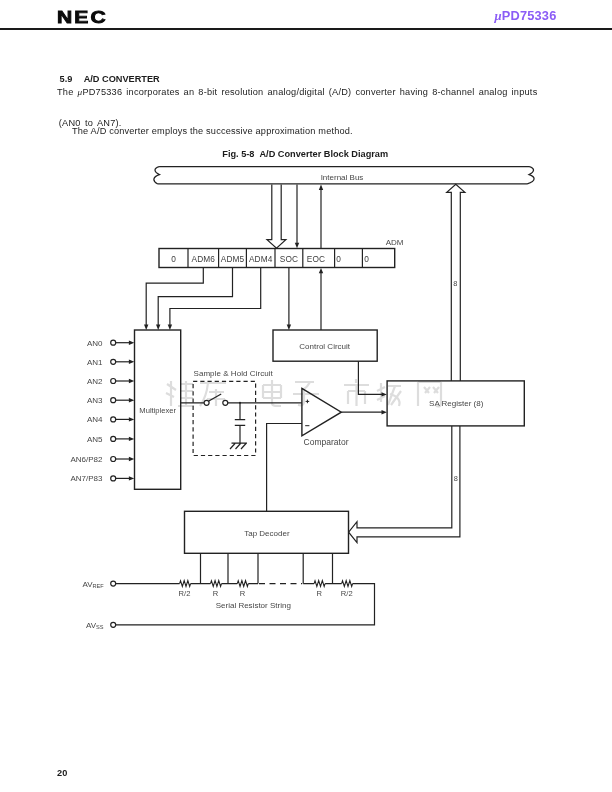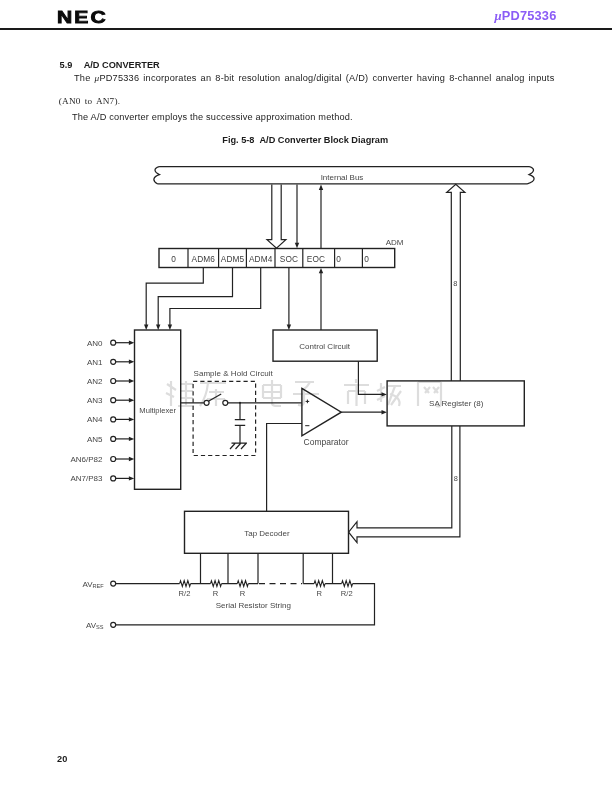--- a/index.html
+++ b/index.html
@@ -1,34 +1,34 @@
 <!DOCTYPE html>
 <html><head>
 <meta charset="utf-8">
 <style>
 html,body{margin:0;padding:0;}
 body{width:612px;height:792px;position:relative;background:#ffffff;font-family:"Liberation Sans",sans-serif;overflow:hidden;}
 .abs{position:absolute;line-height:1;}
-.txt{color:#1c1c1c;font-size:9.2px;letter-spacing:0.22px;}
+.txt{color:#1c1c1c;font-size:9.2px;letter-spacing:0.22px;margin-top:14px;}
 svg{position:absolute;top:0;left:0;}
 </style>
 </head>
 <body>
 
 <div class="abs" style="left:57px;top:8.6px;font-weight:bold;font-size:16.2px;color:#0a0a0a;letter-spacing:1.6px;-webkit-text-stroke:0.85px #0a0a0a;transform:scaleX(1.3);transform-origin:left top;">NEC</div>
 
 <div class="abs" style="left:494.5px;top:10.4px;font-size:12.8px;color:#8b5cf6;letter-spacing:0.1px;"><span style="font-family:'Liberation Serif',serif;font-style:italic;font-weight:bold;">μ</span><span style="font-weight:bold;letter-spacing:0.2px;">PD75336</span></div>
 
 <div class="abs" style="left:0;top:27.8px;width:612px;height:1.8px;background:#1a1a1a;"></div>
 
 <div class="abs txt" style="left:59.6px;top:60.8px;font-weight:bold;letter-spacing:0px;">5.9<span style="display:inline-block;width:11.3px;"></span>A/D CONVERTER</div>
 
-<div class="abs txt" style="left:74px;top:74.3px;word-spacing:1.3px;">The <span style="font-family:'Liberation Serif',serif;font-style:italic;">μ</span>PD75336 incorporates an 8-bit resolution analog/digital (A/D) converter having 8-channel analog inputs</div>
-
-<div class="abs txt" style="left:58.8px;top:97px;word-spacing:1.6px;font-family:Liberation Serif, serif;">(AN0 to AN7).</div>
+<div class="abs txt" style="left:57px;top:74.3px;word-spacing:1.3px;">The <span style="font-family:'Liberation Serif',serif;font-style:italic;">μ</span>PD75336 incorporates an 8-bit resolution analog/digital (A/D) converter having 8-channel analog inputs</div>
+
+<div class="abs txt" style="left:58.8px;top:105px;word-spacing:1.6px;">(AN0 to AN7).</div>
 
 <div class="abs txt" style="left:72px;top:113px;word-spacing:0px;letter-spacing:0.18px;">The A/D converter employs the successive approximation method.</div>
 
 <div class="abs txt" style="left:222.3px;top:136.1px;font-weight:bold;letter-spacing:0px;text-align:center;">Fig. 5-8<span style="display:inline-block;width:5px;"></span>A/D Converter Block Diagram</div>
 
 <div class="abs txt" style="left:57px;top:754.9px;font-weight:bold;">20</div>
 <svg width="612" height="792" viewBox="0 0 612 792">
 <g fill="none" stroke="#222" stroke-width="1.2">
 
 <g stroke="#dddddd" stroke-width="2.2">

